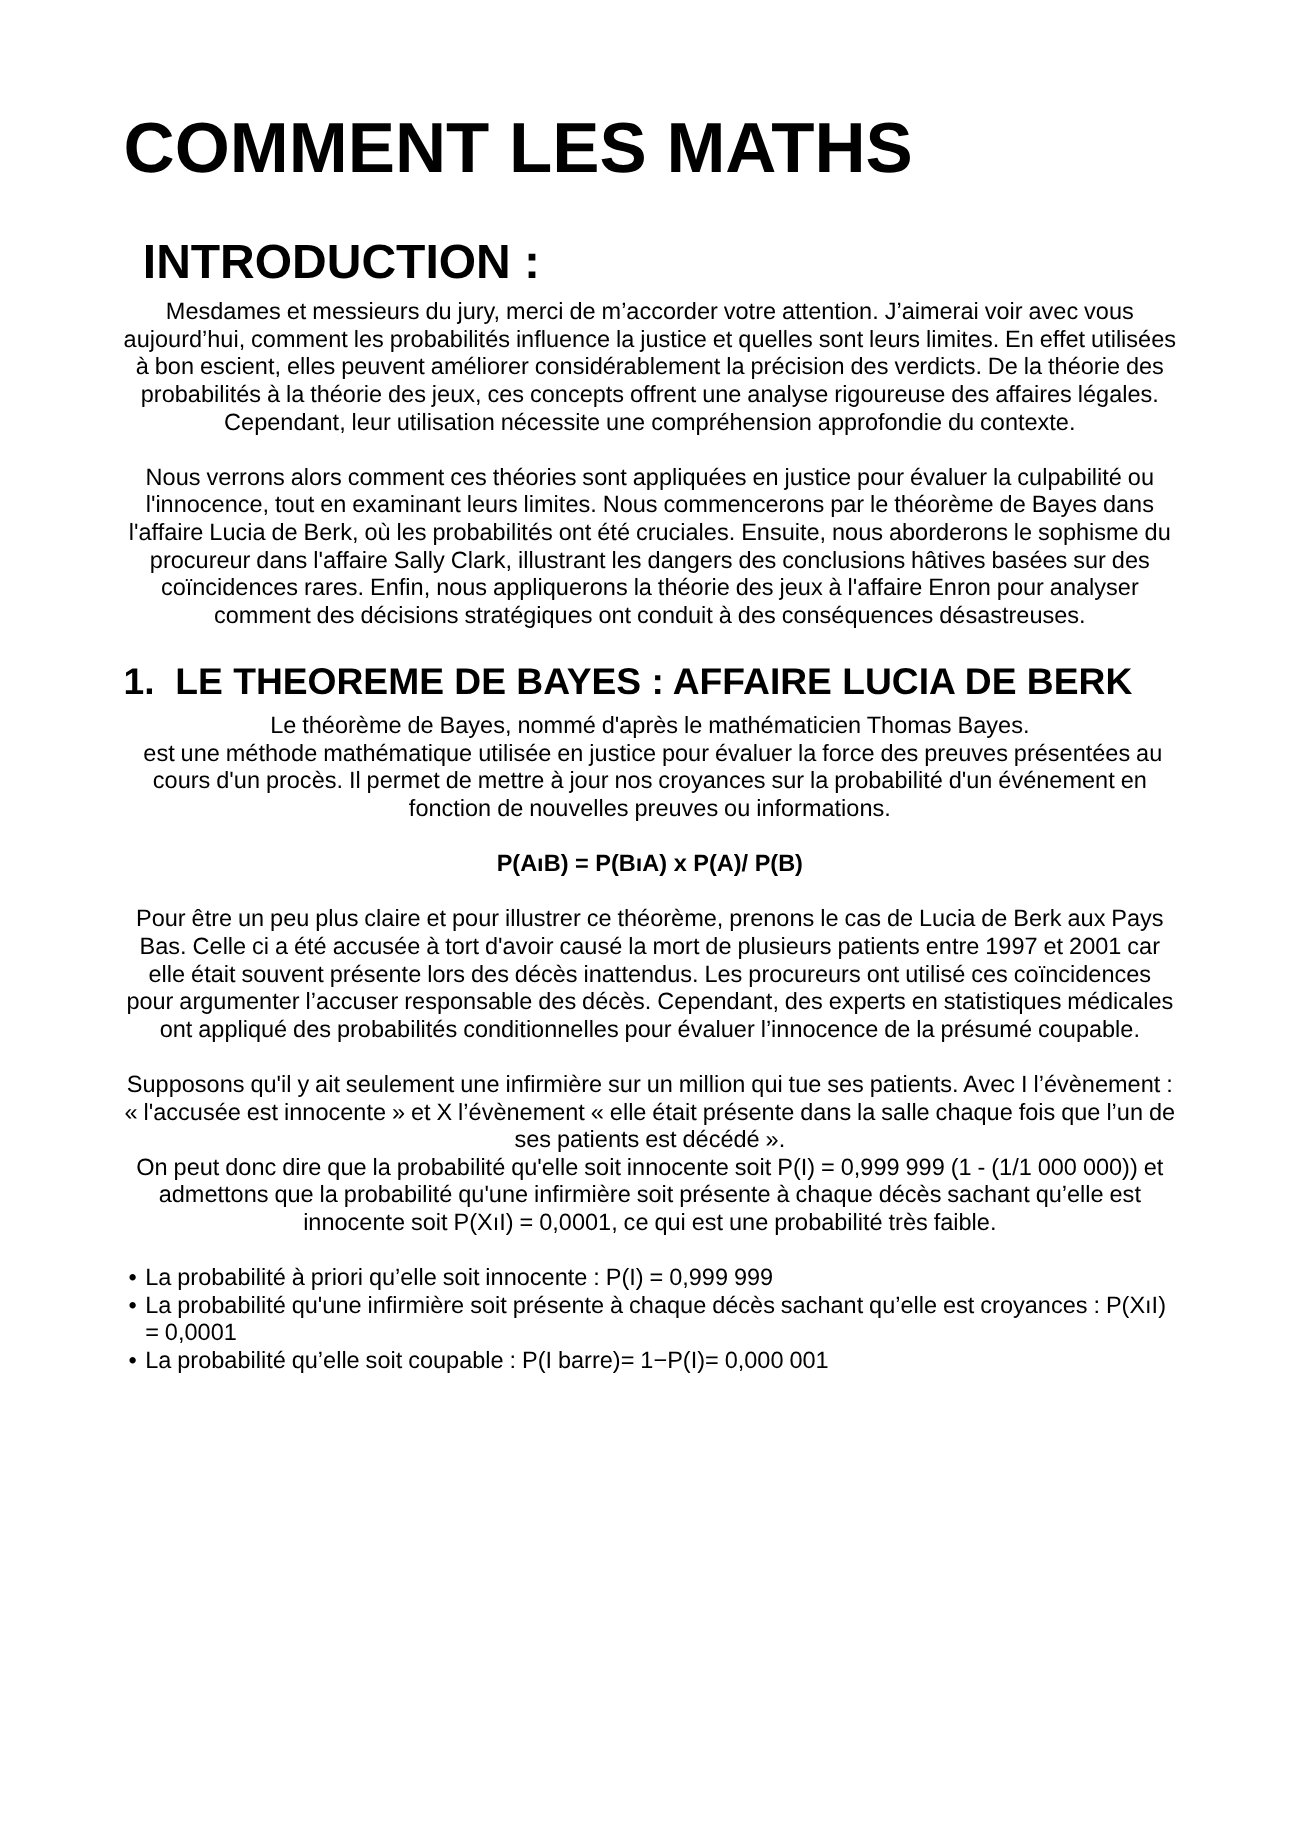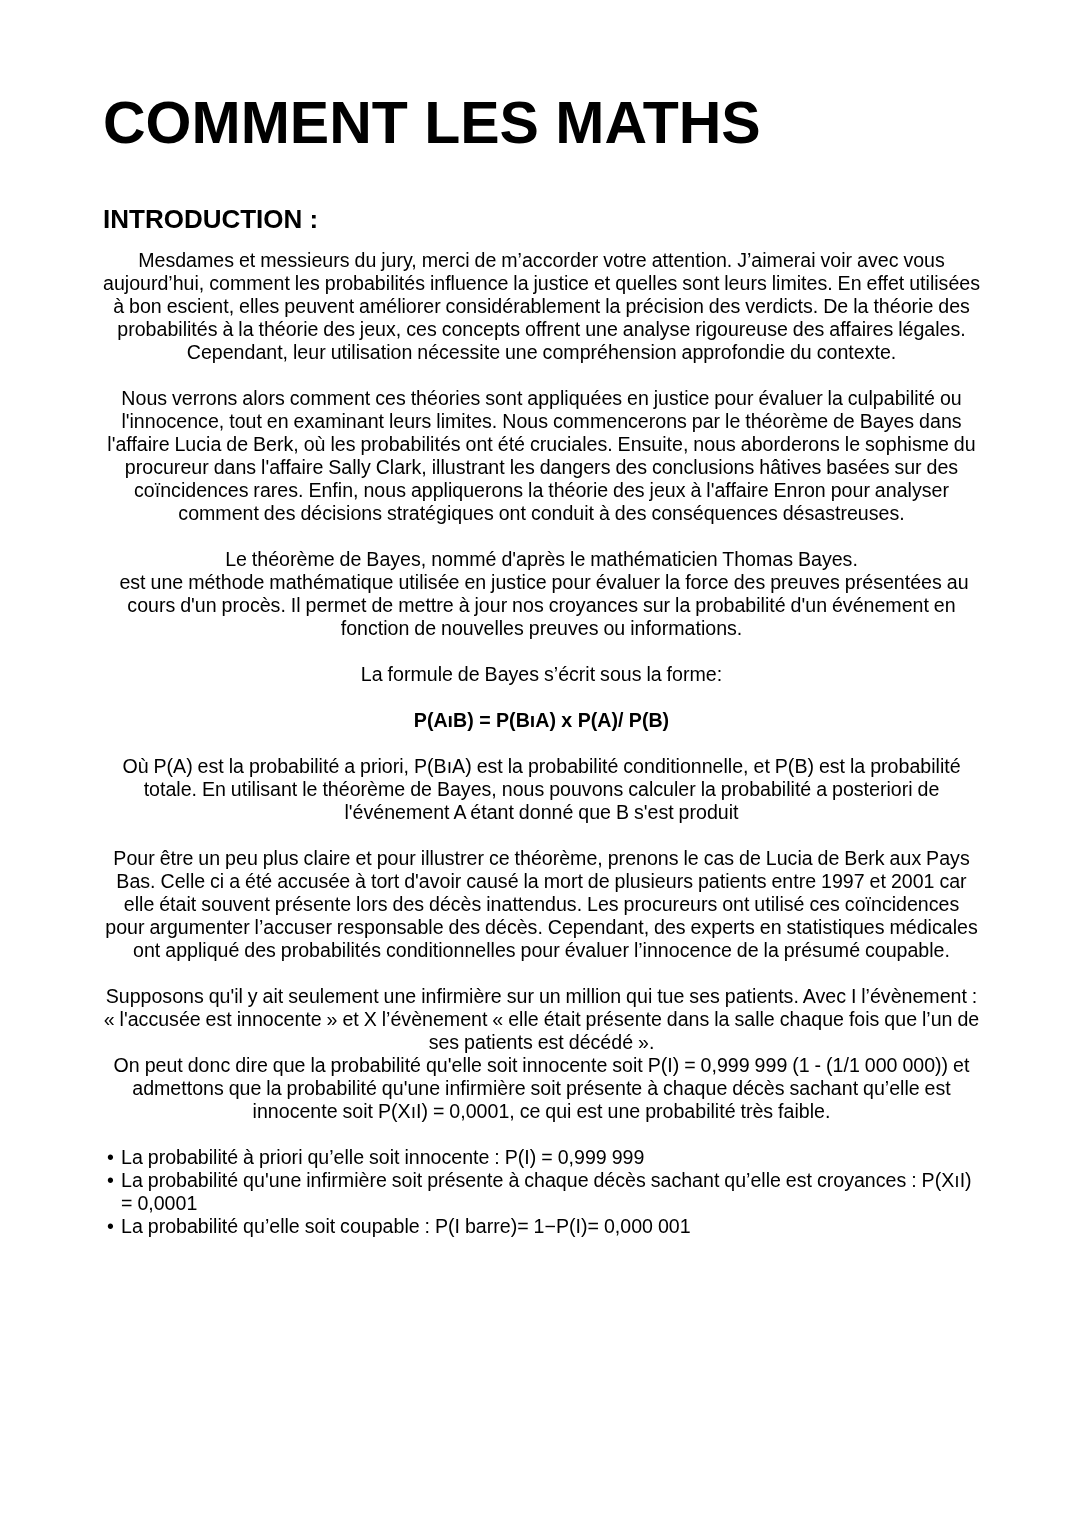--- a/index.html
+++ b/index.html
@@ -20,24 +20,24 @@
   }
   h1.doc-title {
     font-size: 59px;
     line-height: 87px;
     font-weight: bold;
     margin: 0 0 32px 0;
     letter-spacing: 0;
   }
   h1.doc-title span { display: block; }
   h2.intro-heading {
-    font-size: 26px;
+    font-size: 40px;
     line-height: 40px;
     font-weight: bold;
-    margin: 0 0 10px 0;
+    margin: 0 0 10px 16px;
   }
   h2.section-heading {
     font-size: 31px;
     line-height: 40px;
     font-weight: bold;
     margin: 2px 0 6px 0;
     white-space: pre-wrap;
   }
   p.body-text {
     font-size: 19.6px;
@@ -82,29 +82,28 @@
   <h1 class="doc-title">
     <span>COMMENT LES MATHS</span>
   </h1>
 
   <h2 class="intro-heading">INTRODUCTION :</h2>
 
   <p class="body-text">Mesdames et messieurs du jury, merci de m’accorder votre attention. J’aimerai voir avec vous aujourd’hui, comment les probabilités influence la justice et quelles sont leurs limites. En effet utilisées à bon escient, elles peuvent améliorer considérablement la précision des verdicts. De la théorie des probabilités à la théorie des jeux, ces concepts offrent une analyse rigoureuse des affaires légales. Cependant, leur utilisation nécessite une compréhension approfondie du contexte.</p>
 
   <p class="body-text">Nous verrons alors comment ces théories sont appliquées en justice pour évaluer la culpabilité ou l'innocence, tout en examinant leurs limites. Nous commencerons par le théorème de Bayes dans l'affaire Lucia de Berk, où les probabilités ont été cruciales. Ensuite, nous aborderons le sophisme du procureur dans l'affaire Sally Clark, illustrant les dangers des conclusions hâtives basées sur des coïncidences rares. Enfin, nous appliquerons la théorie des jeux à l'affaire Enron pour analyser comment des décisions stratégiques ont conduit à des conséquences désastreuses.</p>
 
+  <h2 class="section-heading">1.  LE THEOREME DE BAYES : AFFAIRE LUCIA DE BERK</h2>
 
   <p class="body-text">Le théorème de Bayes, nommé d'après le mathématicien Thomas Bayes.
  est une méthode mathématique utilisée en justice pour évaluer la force des preuves présentées au cours d'un procès. Il permet de mettre à jour nos croyances sur la probabilité d'un événement en fonction de nouvelles preuves ou informations.</p>
 
-  <p class="body-text">La formule de Bayes s’écrit sous la forme:</p>
 
   <p class="formula">P(AıB) = P(BıA) x P(A)/ P(B)</p>
 
-  <p class="body-text">Où P(A) est la probabilité a priori, P(BıA) est la probabilité conditionnelle, et P(B) est la probabilité totale. En utilisant le théorème de Bayes, nous pouvons calculer la probabilité a posteriori de l'événement A étant donné que B s'est produit</p>
 
   <p class="body-text">Pour être un peu plus claire et pour illustrer ce théorème, prenons le cas de Lucia de Berk aux Pays Bas. Celle ci a été accusée à tort d'avoir causé la mort de plusieurs patients entre 1997 et 2001 car elle était souvent présente lors des décès inattendus. Les procureurs ont utilisé ces coïncidences pour argumenter l’accuser responsable des décès. Cependant, des experts en statistiques médicales ont appliqué des probabilités conditionnelles pour évaluer l’innocence de la présumé coupable.</p>
 
   <p class="body-text">Supposons qu'il y ait seulement une infirmière sur un million qui tue ses patients. Avec I l’évènement : « l'accusée est innocente » et X l’évènement « elle était présente dans la salle chaque fois que l’un de ses patients est décédé ».
 On peut donc dire que la probabilité qu'elle soit innocente soit P(I) = 0,999 999 (1 - (1/1 000 000)) et admettons que la probabilité qu'une infirmière soit présente à chaque décès sachant qu’elle est innocente soit P(XıI) = 0,0001, ce qui est une probabilité très faible.</p>
 
 
   <ul class="bullet-list">
     <li>
       <span class="bullet-marker">•</span>

